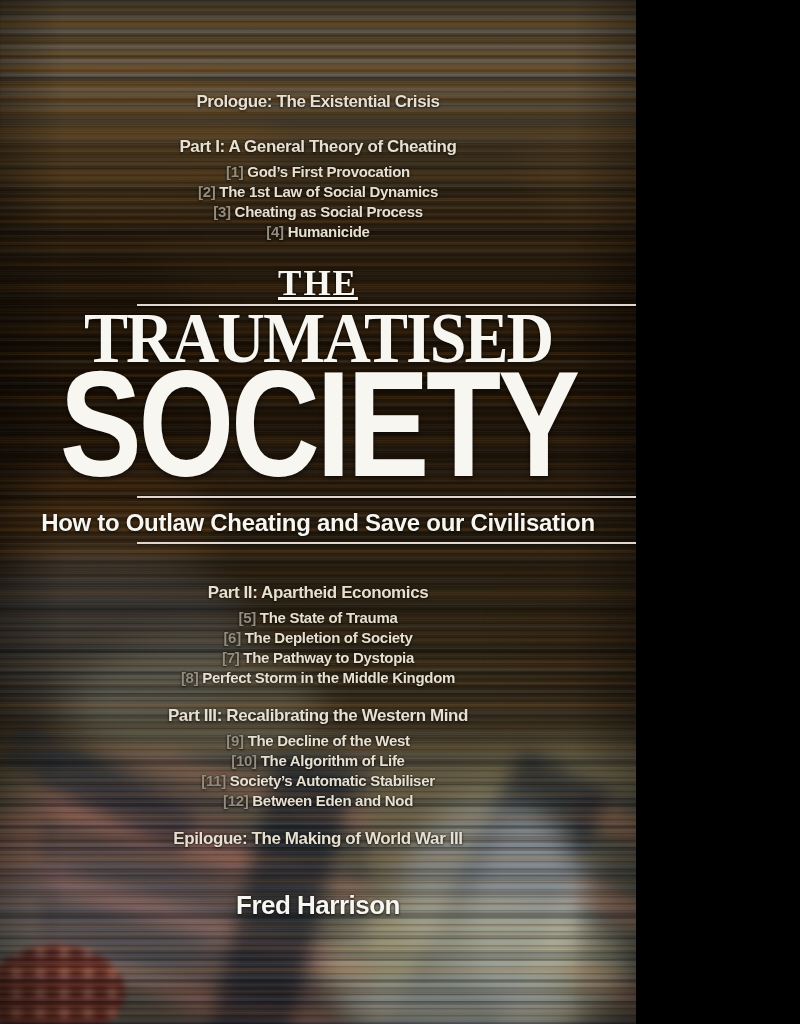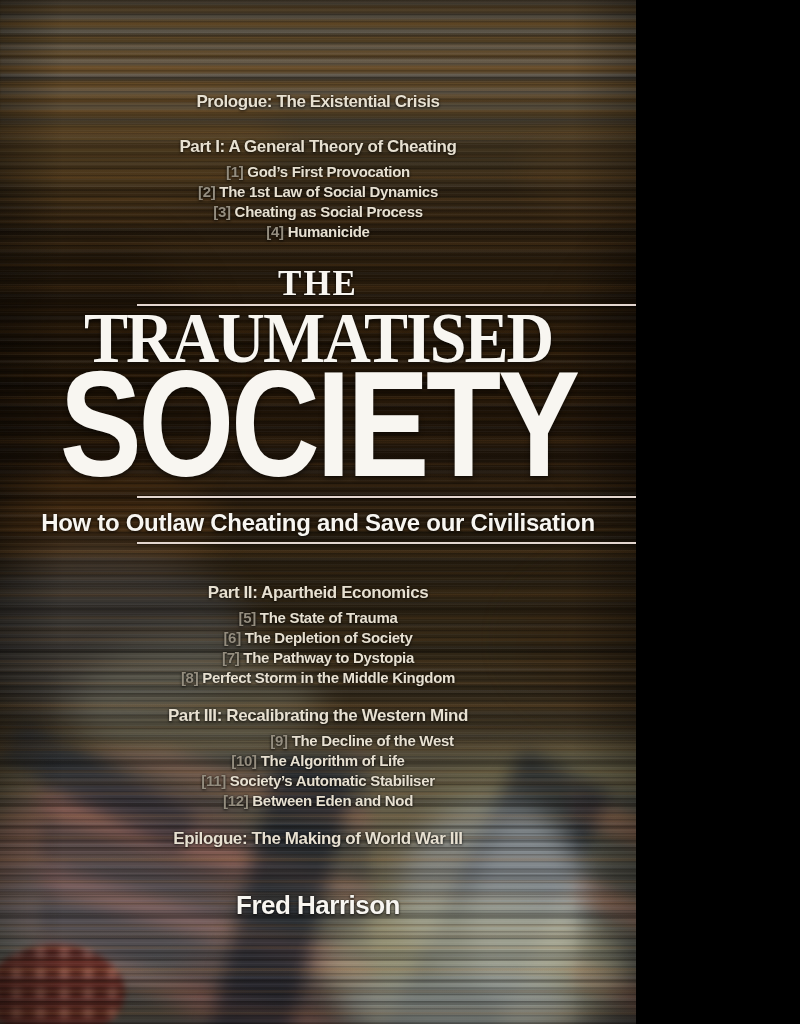--- a/index.html
+++ b/index.html
@@ -58,21 +58,21 @@
         text-shadow:0 1px 3px rgba(0,0,0,.65),0 0 2px rgba(0,0,0,.4);}
   .toc-heading{font-weight:bold;font-size:17px;letter-spacing:-.4px;line-height:22px;}
   .chapter{font-weight:bold;font-size:15px;letter-spacing:-.3px;line-height:20px;}
   .chapter .num{color:var(--c-muted,#948d7f);}
   .part-list{position:absolute;left:0;width:100%;}
   .part-list .toc-heading{position:static;}
   .part-list .chapters{margin-top:4px;}
   .rule{position:absolute;left:137px;width:526px;height:2px;background:var(--c-rule,#e3d6cf);
         box-shadow:0 1px 2px rgba(0,0,0,.5);}
   .t-the{top:266px;font-family:"Liberation Serif",serif;font-weight:bold;font-size:35px;
-         letter-spacing:2px;line-height:36px;color:var(--c-title,#f8f6f1);}
+         letter-spacing:2px;line-height:36px;color:var(--c-title,#f8f6f1);text-decoration:underline;}
   .t-traumatised{top:308px;line-height:60px;}
   .t-traumatised span{display:inline-block;font-family:"Liberation Serif",serif;font-weight:bold;
          font-size:66px;letter-spacing:-2px;color:var(--c-title,#f8f6f1);transform:scaleY(1.08);}
   .t-society{top:368px;line-height:112px;}
   .t-society span{display:inline-block;font-weight:bold;font-size:150px;line-height:112px;
          letter-spacing:-4px;color:var(--c-title,#f8f6f1);transform:scaleX(.82);
          text-shadow:0 2px 6px rgba(0,0,0,.55);}
   .subtitle{top:506px;font-weight:bold;font-size:24px;letter-spacing:-.3px;line-height:34px;
          color:var(--c-title,#f8f6f1);}
   .author{top:886px;font-weight:bold;font-size:26px;letter-spacing:-.5px;line-height:38px;
@@ -150,21 +150,21 @@
         <div class="line chapter" style="position:static;"><span class="num">[5]</span> <span>The State of Trauma</span></div>
         <div class="line chapter" style="position:static;"><span class="num">[6]</span> <span>The Depletion of Society</span></div>
         <div class="line chapter" style="position:static;"><span class="num">[7]</span> <span>The Pathway to Dystopia</span></div>
         <div class="line chapter" style="position:static;"><span class="num">[8]</span> <span>Perfect Storm in the Middle Kingdom</span></div>
       </div>
     </div>
 
     <div class="part-list" style="top:705px;">
       <div class="line toc-heading" style="position:static;">Part III: Recalibrating the Western Mind</div>
       <div class="chapters">
-        <div class="line chapter" style="position:static;padding-left:44px;"><span class="num">[9]</span> <span>The Decline of the West</span></div>
+        <div class="line chapter" style="position:static;"><span class="num">[9]</span> <span>The Decline of the West</span></div>
         <div class="line chapter" style="position:static;"><span class="num">[10]</span> <span>The Algorithm of Life</span></div>
         <div class="line chapter" style="position:static;"><span class="num">[11]</span> <span>Society’s Automatic Stabiliser</span></div>
         <div class="line chapter" style="position:static;"><span class="num">[12]</span> <span>Between Eden and Nod</span></div>
       </div>
     </div>
 
     <div class="line toc-heading" style="top:828px;">Epilogue: The Making of World War III</div>
 
     <div class="line author">Fred Harrison</div>
   </div>

